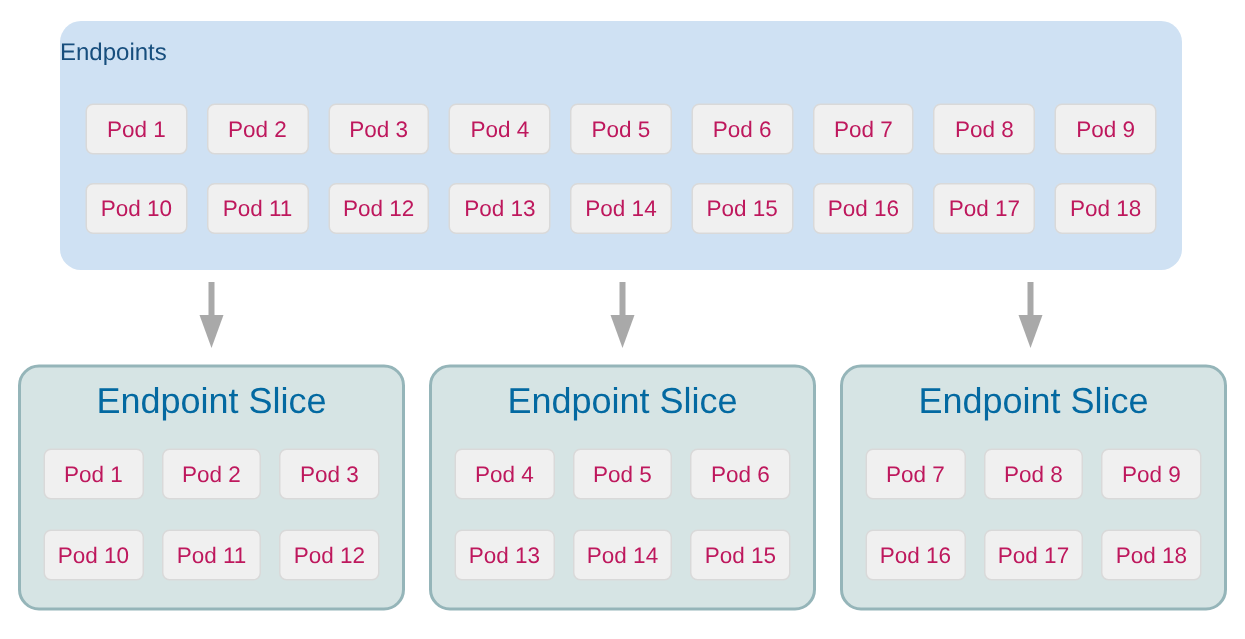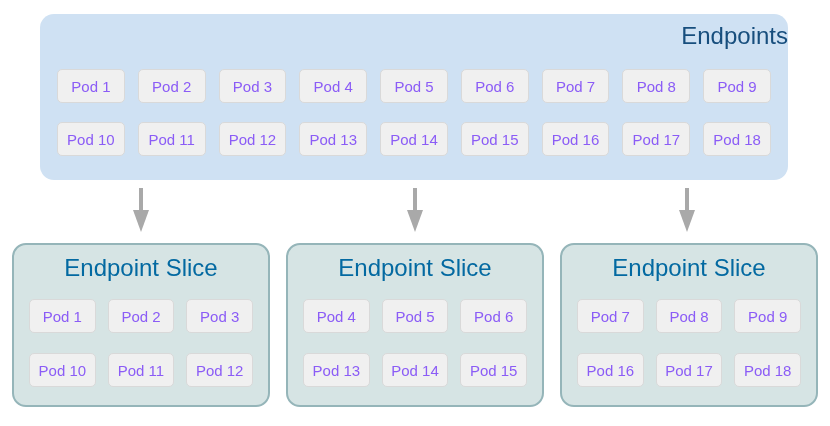--- a/index.html
+++ b/index.html
@@ -14,22 +14,22 @@
   .endpoints-box {
     position: absolute;
     left: 40px; top: 14px;
     width: 748px; height: 166px;
     background: #cfe1f3;
     border-radius: 14px;
     box-sizing: border-box;
   }
   .endpoints-title {
     margin-top: 8px;
-    text-align: right;
-    font-size: 24px;
+    text-align: left;
+    font-size: 16px;
     line-height: 28px;
     color: #174e7d;
   }
   .endpoints-grid {
     display: grid;
     grid-template-columns: repeat(9, 1fr);
     column-gap: 13px;
     row-gap: 19px;
     padding: 0 17px;
     margin-top: 19px;
@@ -37,21 +37,21 @@
   .pod {
     height: 34px;
     background: #f0f0f0;
     border: 1px solid #d9d9d9;
     border-radius: 5px;
     box-sizing: border-box;
     display: flex;
     align-items: center;
     justify-content: center;
     font-size: 15px;
-    color: #8b5cf6;
+    color: #be185d;
     white-space: nowrap;
   }
   .arrow {
     position: absolute;
     top: 188px;
     width: 18px; height: 46px;
   }
   .arrow-1 { left: 132px; }
   .arrow-2 { left: 406px; }
   .arrow-3 { left: 678px; }

